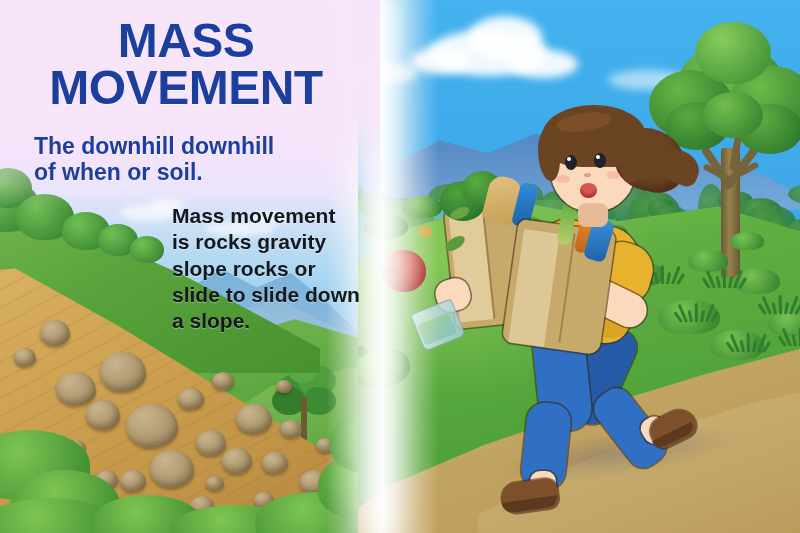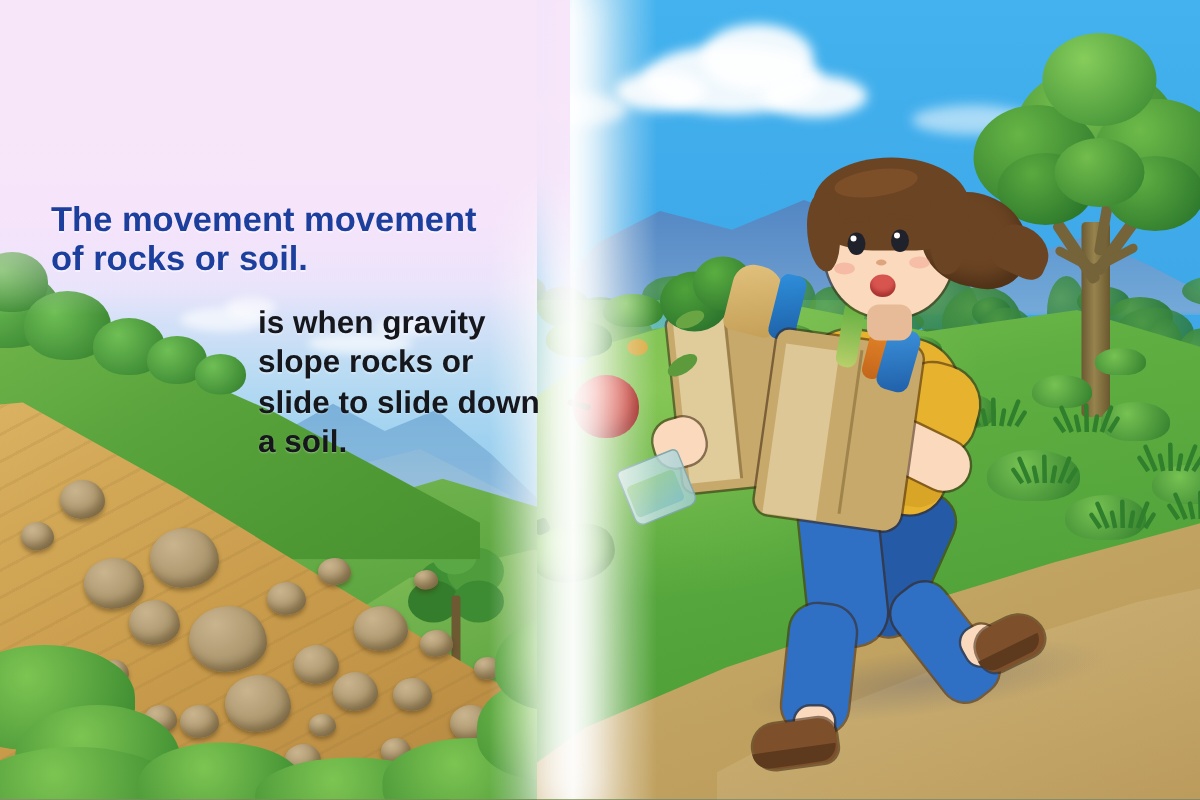--- a/index.html
+++ b/index.html
@@ -511,26 +511,31 @@
     <div style="position:absolute;left:-2px;top:346px;width:10px;height:10px;border-radius:3px;background:#2f7a1e;transform:rotate(-24deg);"></div>
     <div class="crumb" style="left:60px;top:226px;width:14px;height:11px;background:#d8a93e;"></div>
     <div class="crumb" style="left:86px;top:238px;width:22px;height:11px;border-radius:50%;background:#5c9a3c;transform:rotate(-32deg);"></div>
     <div class="crumb" style="left:92px;top:208px;width:20px;height:10px;border-radius:50%;background:#6aa544;transform:rotate(-22deg);"></div>
   </div>
 
   <div class="seam"></div>
   <div class="seam2"></div>
   <div class="textwash"></div>
 
+  <div class="title">
+    <span class="l1">MASS</span>
+    <span class="l2">MOVEMENT</span>
+  </div>
 
   <div class="subtitle">
-    <span class="gradline">The movement movement</span>
-    <span class="gradline">of rocks or soil.</span>
+    <span class="gradline">The downhill downhill</span>
+    <span class="gradline">of when or soil.</span>
   </div>
 
   <div class="body">
-    <span class="gradline">is when gravity</span>
+    <span class="gradline">Mass movement</span>
+    <span class="gradline">is rocks gravity</span>
     <span class="gradline">slope rocks or</span>
     <span class="gradline">slide to slide down</span>
-    <span class="gradline">a soil.</span>
+    <span class="gradline">a slope.</span>
   </div>
 
 </div>
 
 </body></html>

